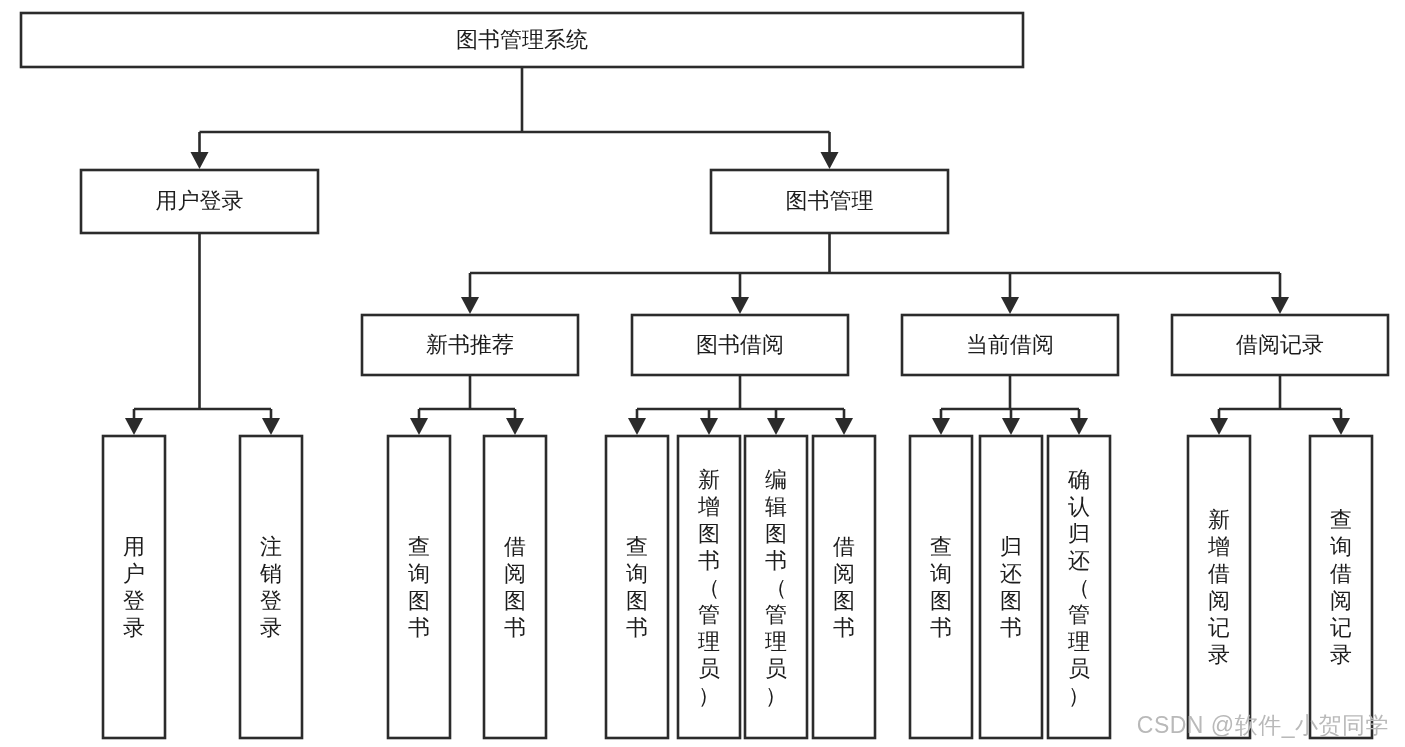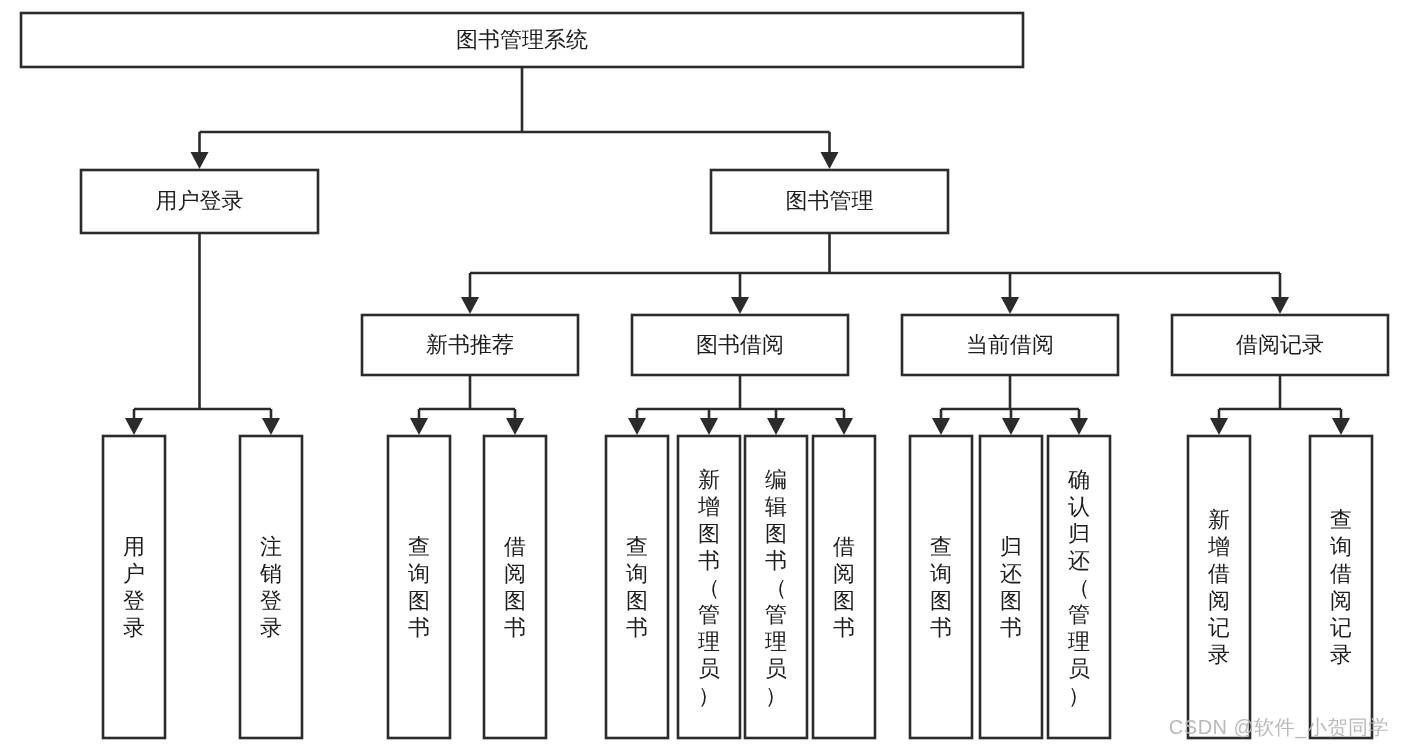--- a/index.html
+++ b/index.html
@@ -53,21 +53,21 @@
     font-family: "Liberation Sans", "DejaVu Sans", sans-serif;
     font-size: 22px;
     fill: #1c1c1c;
     text-anchor: middle;
   }
   .watermark {
     position: absolute;
     right: 16px;
     bottom: 6px;
     font-family: "Liberation Sans", "DejaVu Sans", sans-serif;
-    font-size: 20px;
+    font-size: 23px;
     color: #b9b9b9;
     letter-spacing: 0.5px;
     white-space: nowrap;
     pointer-events: none;
   }
 </style>
 </head>
 <body>
 
 <div id="diagram-root">

